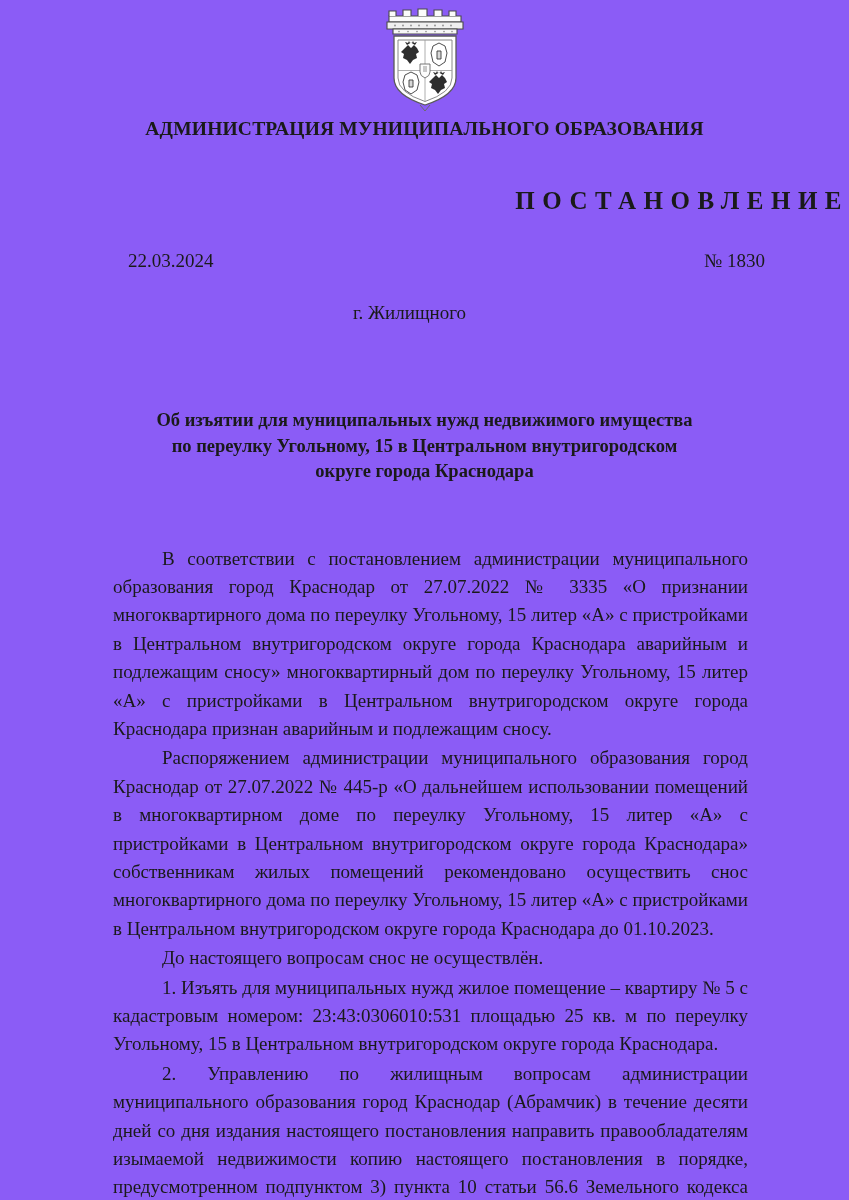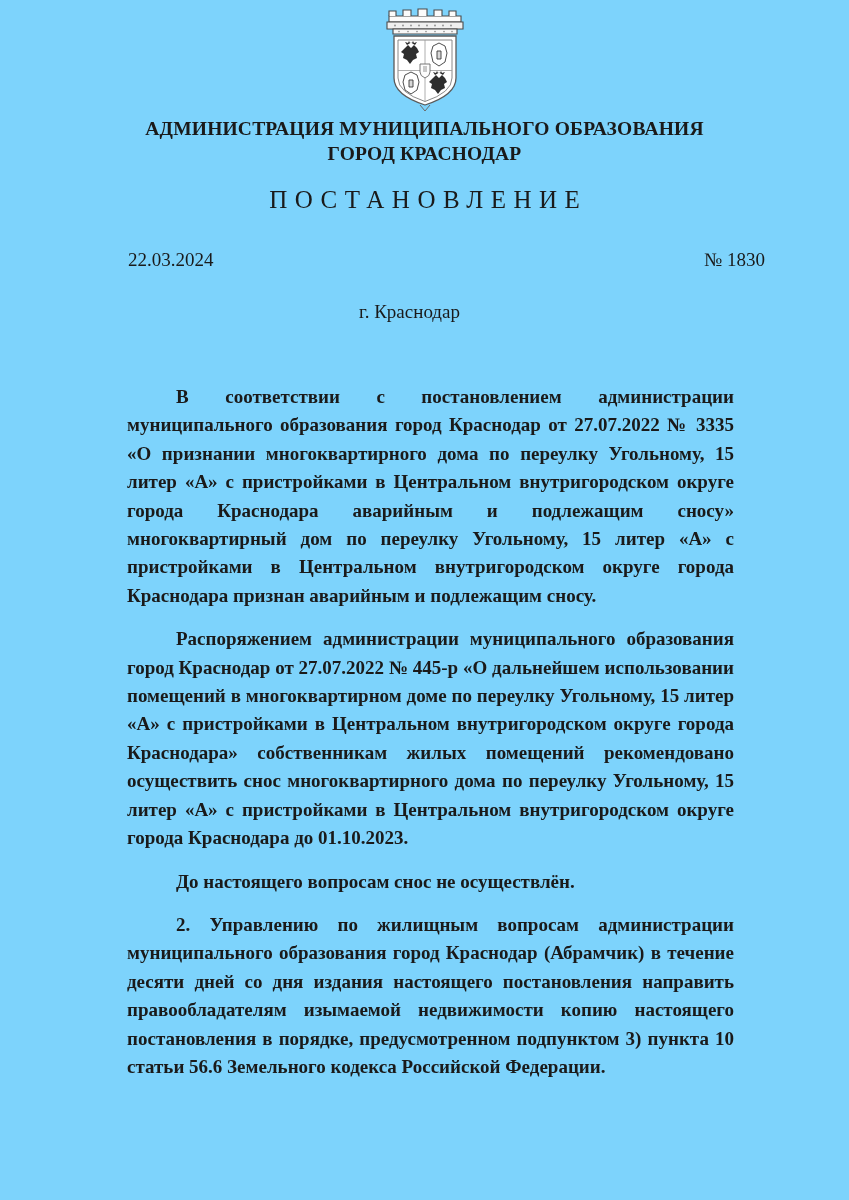--- a/index.html
+++ b/index.html
@@ -12,21 +12,21 @@
     width: 849px;
     height: 1200px;
     font-family: "Liberation Serif", "DejaVu Serif", serif;
     color: #1a1a1a;
     overflow: hidden;
     position: relative;
   }
   .page {
     width: 849px;
     height: 1200px;
-    background: #7dd3fc;
+    background: #8b5cf6;
     box-sizing: border-box;
     padding: 0;
     position: relative;
   }
 
   
   .emblem-wrap {
     width: 100%;
     display: flex;
     justify-content: center;
@@ -45,25 +45,25 @@
     text-align: center;
     font-weight: bold;
     font-size: 19.5px;
     line-height: 25px;
     letter-spacing: 0.2px;
     margin-top: 8px;
   }
   .org-header .line2 { display: block; }
 
   .doc-type {
-    text-align: center;
-    font-weight: normal;
+    text-align: right;
+    font-weight: bold;
     font-size: 25px;
     letter-spacing: 7.5px;
-    margin-top: 20px;
+    margin-top: 46px;
     text-indent: 7.5px;
   }
 
   .meta-row {
     display: flex;
     justify-content: space-between;
     align-items: baseline;
     font-size: 19px;
     margin-top: 35px;
     padding: 0 84px 0 128px;
@@ -92,26 +92,25 @@
 
   
   .body {
     margin-top: 60px;
     padding: 0 100px 0 112px;
     box-sizing: border-box;
     font-size: 19px;
     line-height: 28.4px;
   }
   .body p {
-    margin: 15px;
+    margin: 1px;
     text-align: justify;
     text-justify: inter-word;
     text-indent: 49px;
     hyphens: manual;
-    font-weight: bold;
   }
   .spaced {
     letter-spacing: 3.2px;
   }
 </style>
 </head>
 <body>
 
 <div class="page">
 
@@ -174,33 +173,38 @@
         </g>
         <path d="M46 58 h4 v6 h-4 z" fill="#c9c9c9" stroke="none"></path>
 
         <path d="M43 97 l5 6 l5 -6" fill="none" stroke="#6a6a6a" stroke-width="1"></path>
       </g>
     </svg>
   </div>
 
   <div class="org-header">
     <span>АДМИНИСТРАЦИЯ МУНИЦИПАЛЬНОГО ОБРАЗОВАНИЯ</span>
-    <span class="line2">ГОРОД КРАСНОДАР</span>
   </div>
 
   <div class="doc-type">ПОСТАНОВЛЕНИЕ</div>
 
   <div class="meta-row">
     <span>22.03.2024</span>
     <span>№ 1830</span>
   </div>
 
-  <div class="city-line">г. Краснодар</div>
-
+  <div class="city-line">г. Жилищного</div>
+
+  <div class="subject">
+    <span class="sline">Об изъятии для муниципальных нужд недвижимого имущества</span>
+    <span class="sline">по переулку Угольному, 15 в Центральном внутригородском</span>
+    <span class="sline">округе города Краснодара</span>
+  </div>
 
   <div class="body">
     <p>В соответствии с постановлением администрации муниципального образования город Краснодар от 27.07.2022 № 3335 «О признании многоквартирного дома по переулку Угольному, 15 литер «А» с пристройками в Центральном внутригородском округе города Краснодара аварийным и подлежащим сносу» многоквартирный дом по переулку Угольному, 15 литер «А» с пристройками в Центральном внутригородском округе города Краснодара признан аварийным и подлежащим сносу.</p>
     <p>Распоряжением администрации муниципального образования город Краснодар от 27.07.2022 № 445-р «О дальнейшем использовании помещений в многоквартирном доме по переулку Угольному, 15 литер «А» с пристройками в Центральном внутригородском округе города Краснодара» собственникам жилых помещений рекомендовано осуществить снос многоквартирного дома по переулку Угольному, 15 литер «А» с пристройками в Центральном внутригородском округе города Краснодара до 01.10.2023.</p>
     <p>До настоящего вопросам снос не осуществлён.</p>
+    <p>1. Изъять для муниципальных нужд жилое помещение – квартиру № 5 с кадастровым номером: 23:43:0306010:531 площадью 25 кв. м по переулку Угольному, 15 в Центральном внутригородском округе города Краснодара.</p>
     <p>2. Управлению по жилищным вопросам администрации муниципального образования город Краснодар (Абрамчик) в течение десяти дней со дня издания настоящего постановления направить правообладателям изымаемой недвижимости копию настоящего постановления в порядке, предусмотренном подпунктом 3) пункта 10 статьи 56.6 Земельного кодекса Российской Федерации.</p>
   </div>
 
 </div>
 
 </body></html>

